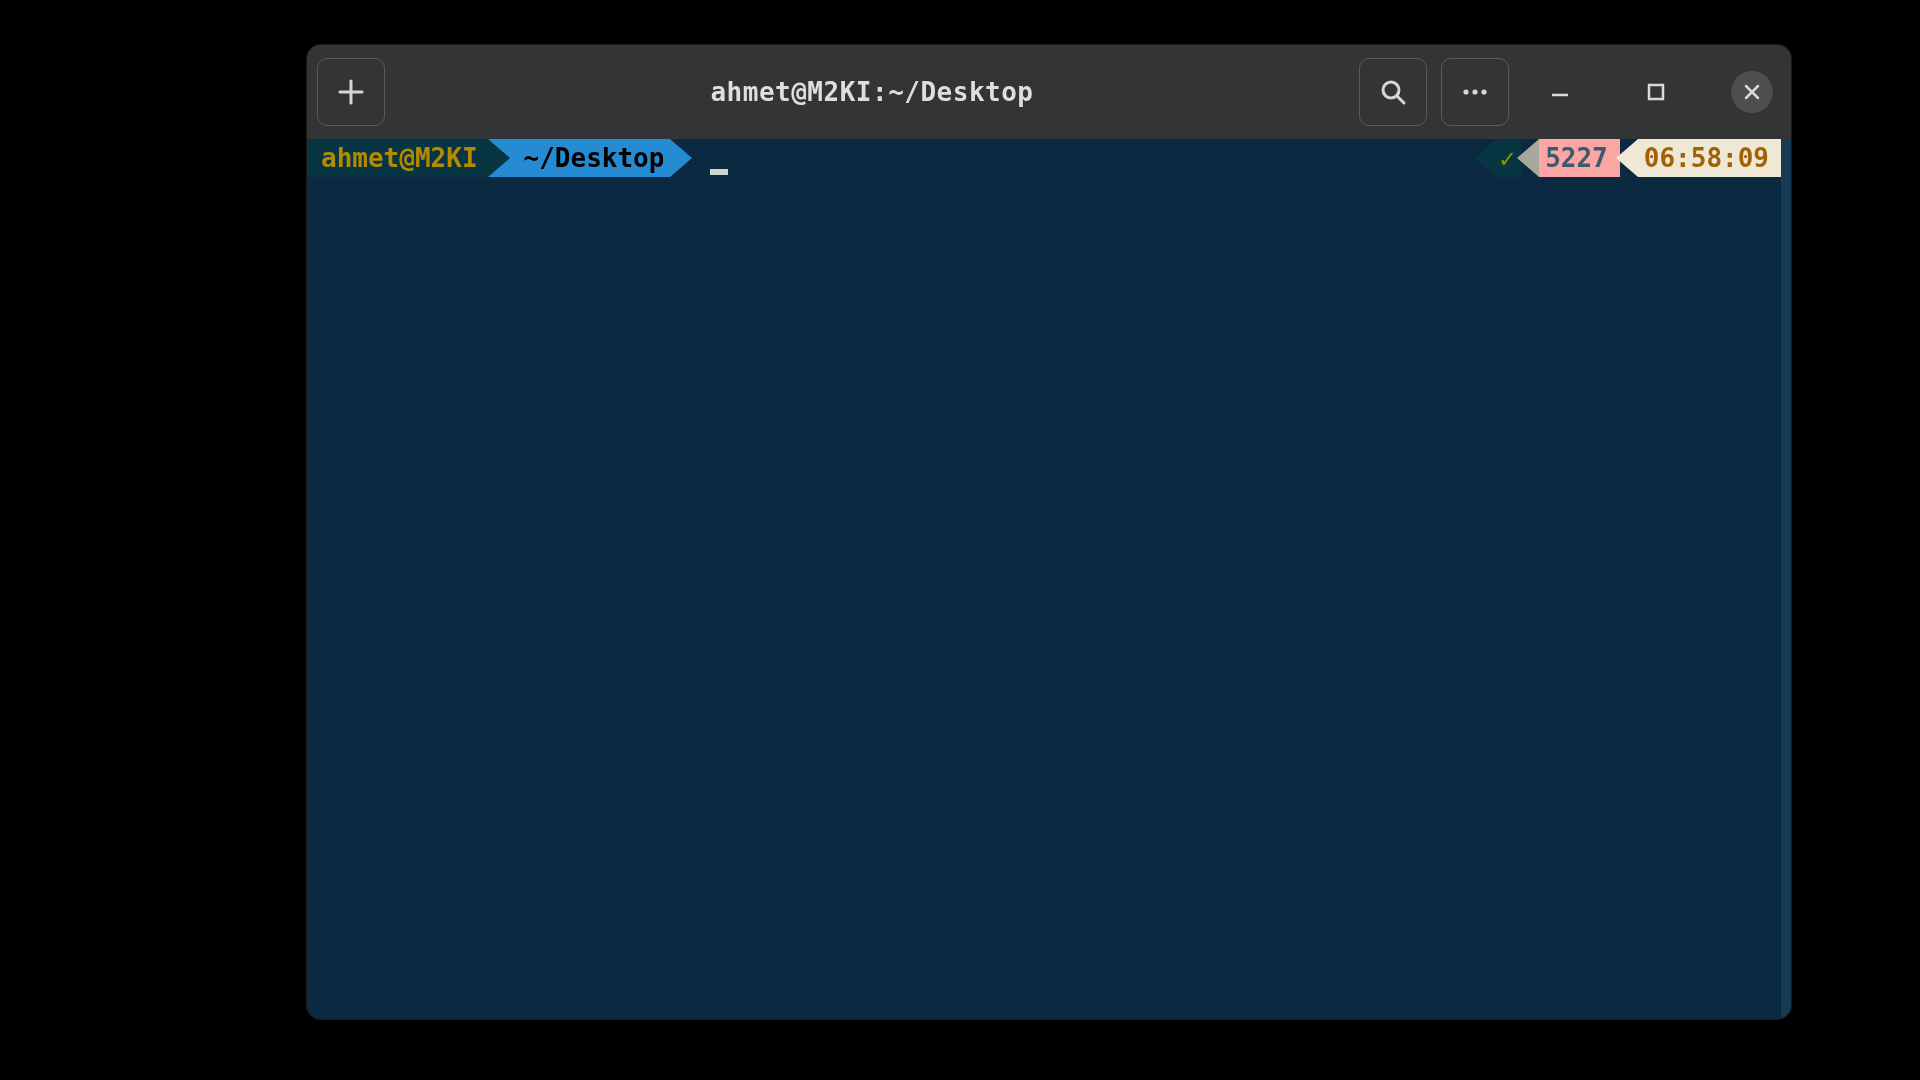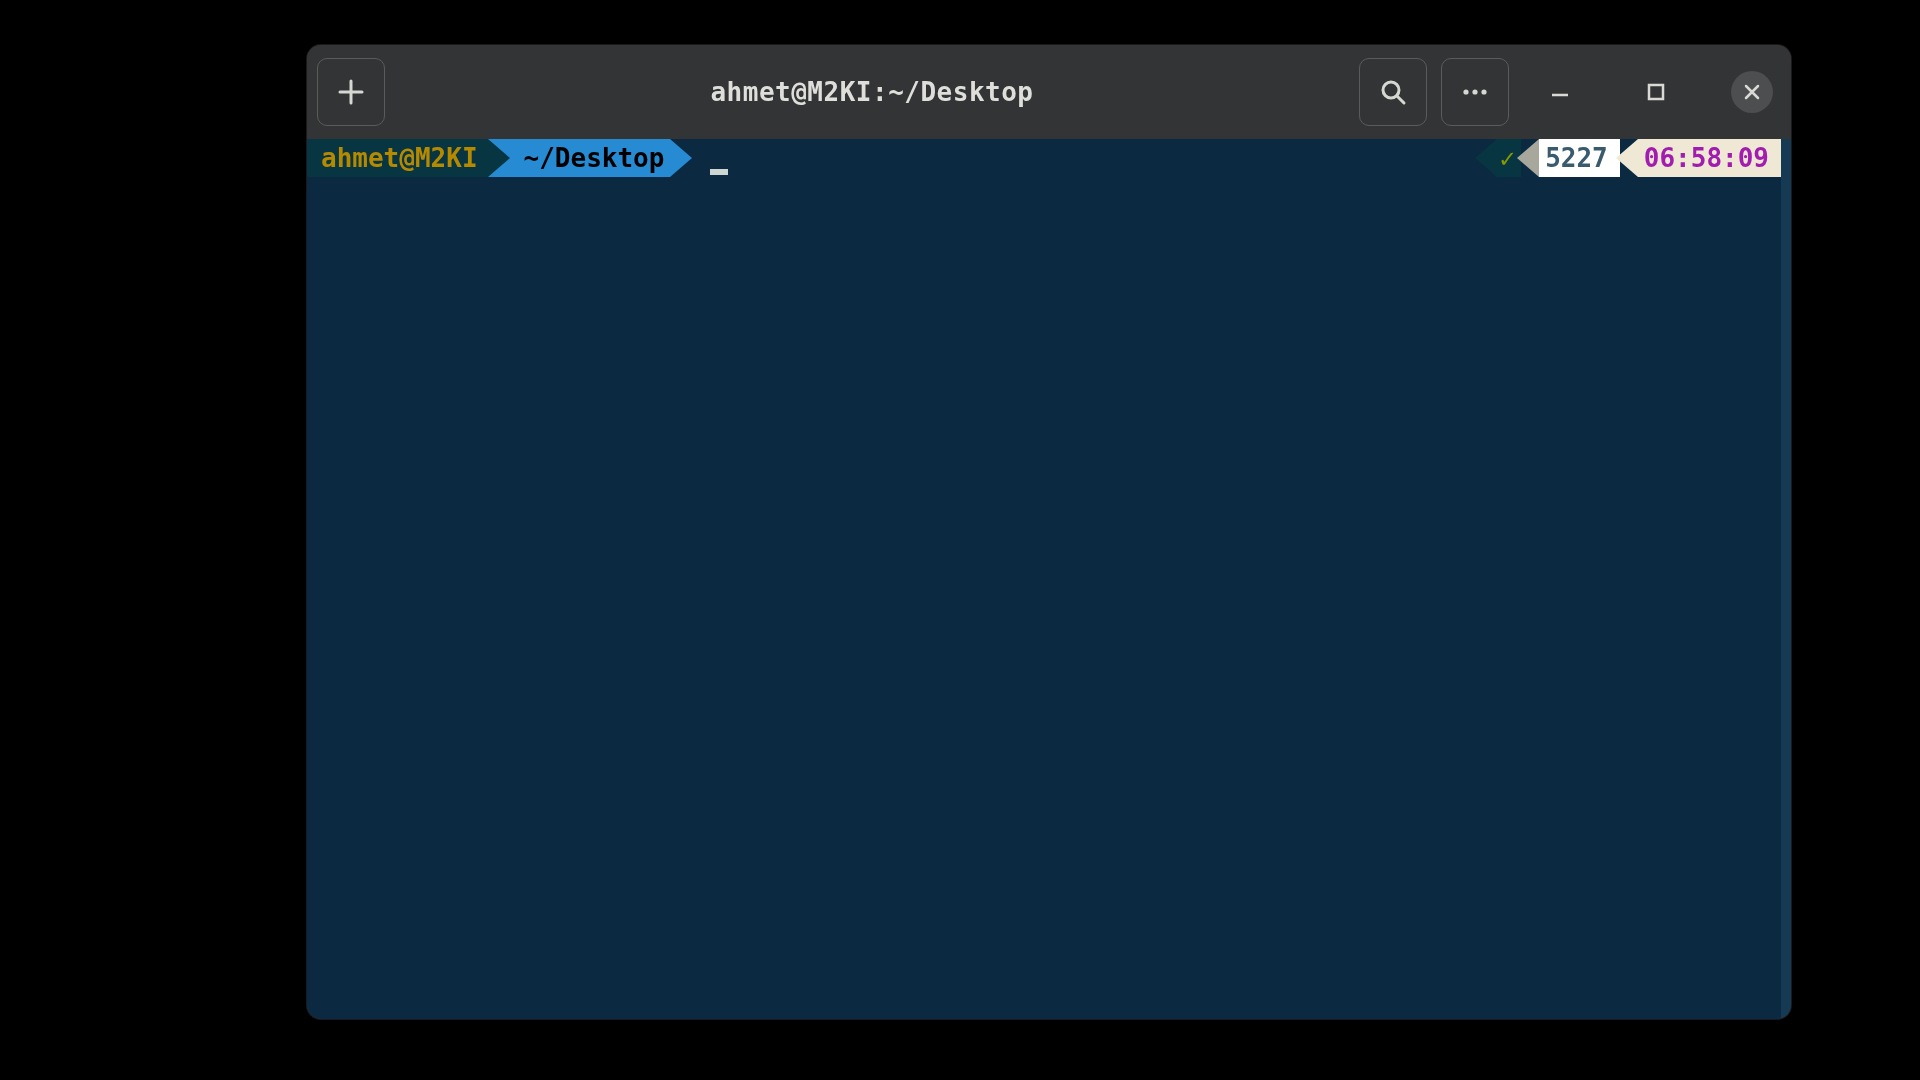--- a/index.html
+++ b/index.html
@@ -119,23 +119,23 @@
     border-bottom: 19px solid transparent;
   }
   .rseg {
     display: flex; align-items: center;
     padding: 0 12px;
     font-size: 26px; font-weight: bold;
   }
   .al-status { border-right: 22px solid #073642; }
   .rs-status { background: #073642; color: #859900; padding: 0 6px 0 2px; }
   .al-count  { border-right: 22px solid #a8a79b; margin-left: -4px; }
-  .rs-count  { background: #ffffff; color: #3a5a6d; padding-left: 6px; }
+  .rs-count  { background: #fca5a5; color: #3a5a6d; padding-left: 6px; }
   .al-time   { border-right: 22px solid #eee8d5; margin-left: -4px; }
-  .rs-time   { background: #eee8d5; color: #a21caf; padding-left: 6px; }
+  .rs-time   { background: #eee8d5; color: #a16207; padding-left: 6px; }
 </style>
 </head>
 <body>
 
 <div class="window">
 
   <div class="titlebar">
     <div class="tb-btn">
       <svg width="30" height="30" viewBox="0 0 30 30">
         <path d="M15 4 V26 M4 15 H26" stroke="#d4d7d2" stroke-width="3" stroke-linecap="round" fill="none"></path>

